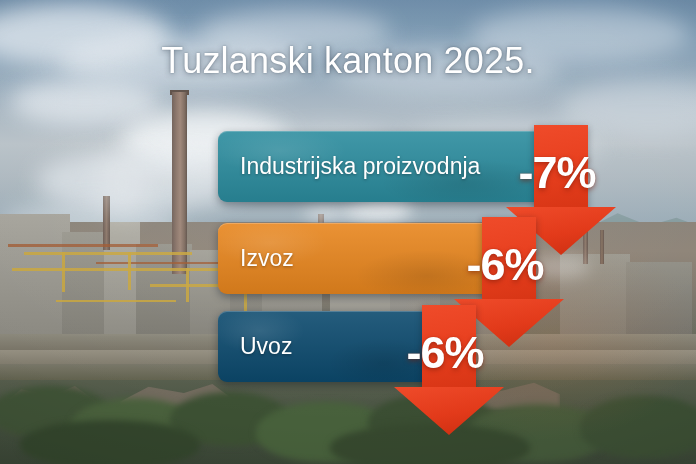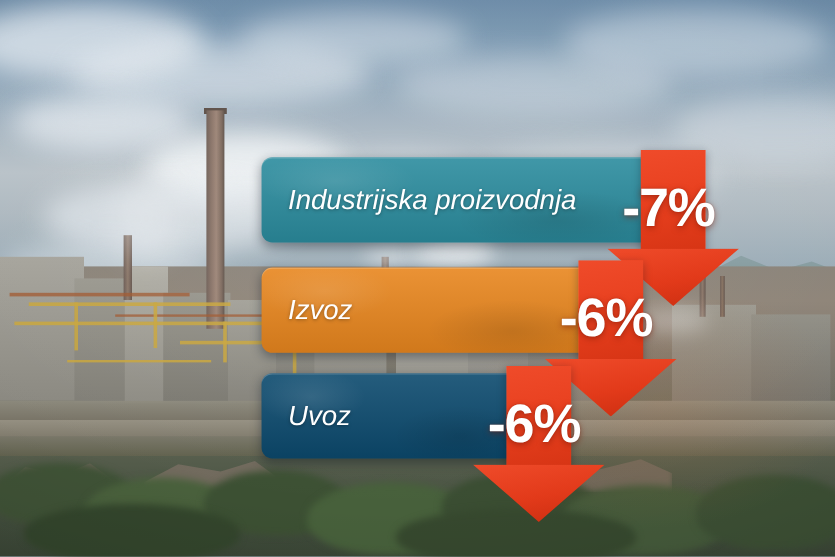--- a/index.html
+++ b/index.html
@@ -209,21 +209,20 @@
   .row-1 { top: 223px; }
   .row-2 { top: 311px; }
 
   .bar {
     position: absolute;
     left: 0; top: 0;
     height: 71px;
     border-radius: 9px;
     box-shadow: 0 3px 9px rgba(12,22,32,0.40), inset 0 1px 0 rgba(255,255,255,0.22);
     overflow: hidden;
-    font-style: italic;
   }
   .bar::after {
     
     content: "";
     position: absolute; inset: 0;
     background:
       radial-gradient(28% 46% at 18% 28%, rgba(255,255,255,0.10), rgba(255,255,255,0) 70%),
       radial-gradient(34% 50% at 72% 74%, rgba(0,0,0,0.10), rgba(0,0,0,0) 72%),
       linear-gradient(180deg, rgba(255,255,255,0.10), rgba(0,0,0,0.10));
     pointer-events: none;
@@ -356,20 +355,21 @@
     <div class="veg v5"></div>
     <div class="veg v6"></div>
     <div class="veg v7"></div>
     <div class="veg v8"></div>
     <div class="veg v9"></div>
 
     <div class="bg-warm"></div>
     <div class="bg-haze"></div>
   </div>
 
+  <div class="title">Tuzlanski kanton 2025.</div>
 
   <div class="chart">
 
     <div class="row row-0">
       <div class="bar" id="bar-0" style="width: 342px; background: rgb(43, 140, 158);">
         <span class="bar-label">Industrijska proizvodnja</span>
       </div>
       <div class="arrow" id="arrow-0" style="left: 288px;">
         <div class="arrow-shaft"></div>
         <div class="arrow-head"></div>

